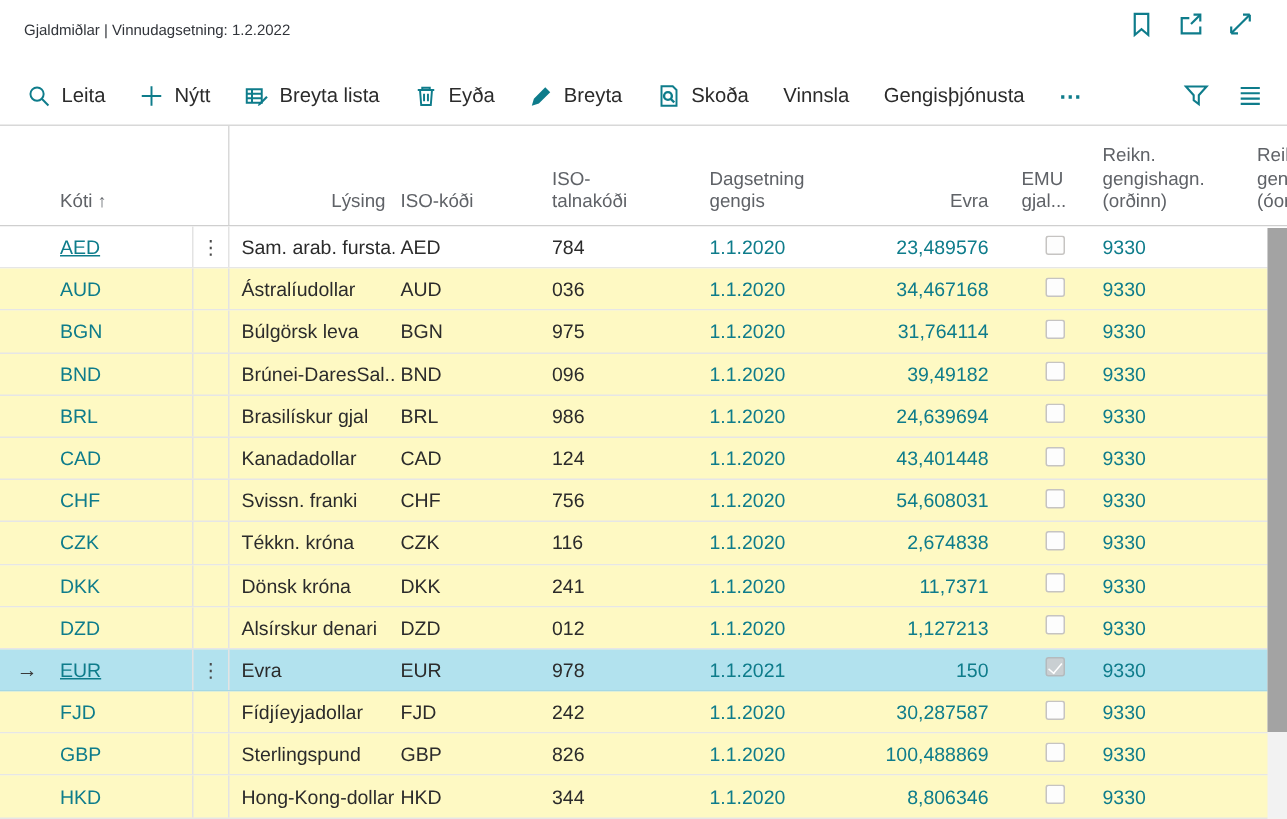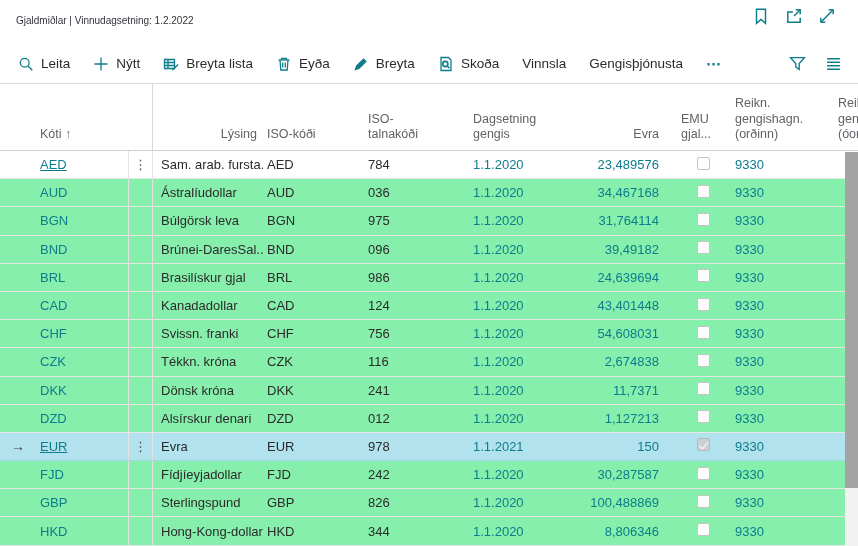--- a/index.html
+++ b/index.html
@@ -39,21 +39,21 @@
   .h-rate { text-align:right; padding-right:4px !important; }
   .h-emu  { padding-left:18px !important; }
   .h-gain { padding-left:12px !important; }
   .h-gain2 { padding-left:10px !important; overflow:hidden; }
   .h-gain2 .inner { width:86px; }
   .hdr-div { border-right:1px solid #d9d9d9; height:100%; }
   .sort-arrow { color:#5f6267; font-size:12px; }
 
   
   .gbody { position:relative; }
-  .grow { height:28.2px; align-items:center; font-size:13px; background:#86efac;
+  .grow { height:28.2px; align-items:center; font-size:13px; background:#fef9c3;
     border-bottom:1px solid #e6e6e6; cursor:pointer; }
   .grow.hover { background:#ffffff; }
   .grow.selected { background:#b2e2ee; border-bottom-color:#a5d8e4; }
   .grow > div { white-space:nowrap; overflow:hidden; }
   .c-ind { text-align:center; color:#3a3a3a; font-size:14px; }
   .c-code { padding-left:4px; color:#0e7c8b; }
   .grow.hover .c-code, .grow.selected .c-code { text-decoration:underline; }
   .c-menu { text-align:center; color:#4a4a4a; font-size:13px;
     border-left:1px solid #e3e3e3; border-right:1px solid #e3e3e3; height:100%;
     display:flex; align-items:center; justify-content:center; }

